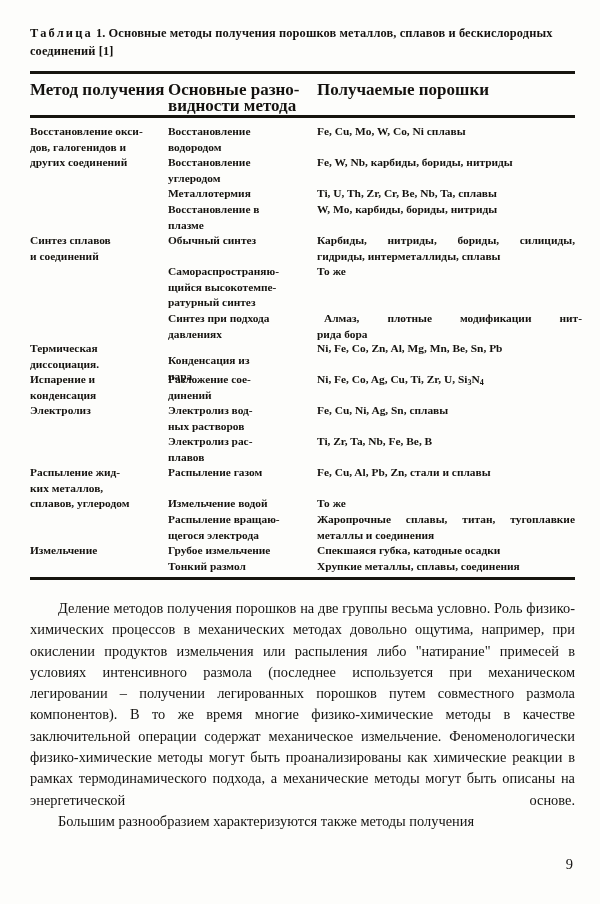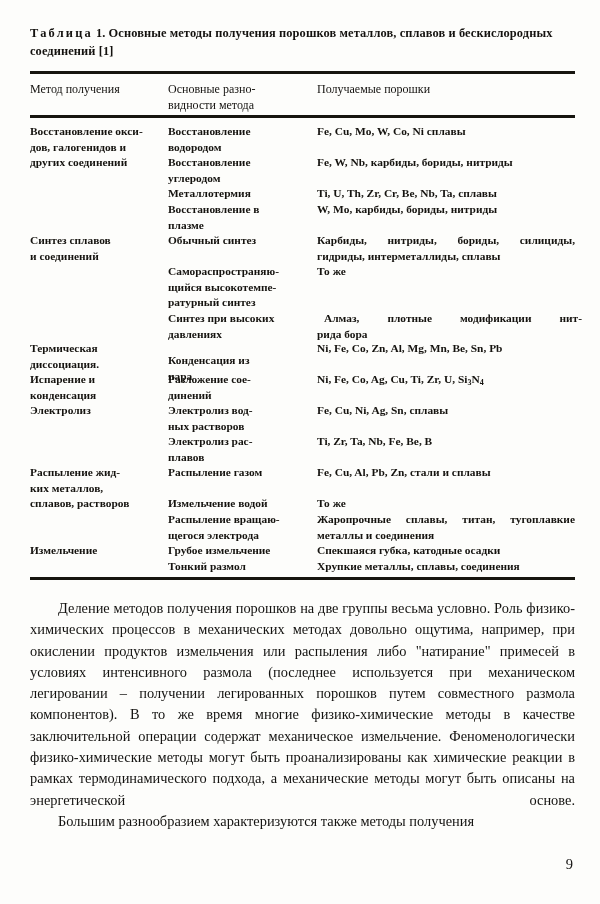--- a/index.html
+++ b/index.html
@@ -71,22 +71,22 @@
 
   .col {
     position: absolute;
     top: 0;
   }
   .c1 { left: 0px;   width: 136px; }
   .c2 { left: 138px; width: 146px; }
   .c3 { left: 287px; width: 258px; }
 
   .hcell {
-    font-weight: 400;
-    font-size: 12px;
+    font-weight: 700;
+    font-size: 17px;
     line-height: 15.5px;
     color: #14120f;
   }
 
   
   .cell {
     position: absolute;
     font-weight: 700;
     font-size: 11.4px;
     line-height: 15.6px;
@@ -163,36 +163,36 @@
 других соединений</div>
         <div class="cell" style="top: 109px; width: 136px;">Синтез сплавов
 и соединений</div>
         <div class="cell" style="top: 217px; width: 136px;">Термическая
 диссоциация.</div>
         <div class="cell" style="top: 248px; width: 136px;">Испарение и
 конденсация</div>
         <div class="cell" style="top: 279px; width: 136px;">Электролиз</div>
         <div class="cell" style="top: 341px; width: 136px;">Распыление жид-
 ких металлов,
-сплавов, растворов</div>
+сплавов, углеродом</div>
         <div class="cell" style="top: 419px; width: 136px;">Измельчение</div>
       </div>
     <div class="col c2" id="col2-host">
         <div class="cell" style="top: 0px; width: 146px;">Восстановление
 водородом</div>
         <div class="cell" style="top: 31px; width: 146px;">Восстановление
 углеродом</div>
         <div class="cell" style="top: 62px; width: 146px;">Металлотермия</div>
         <div class="cell" style="top: 78px; width: 146px;">Восстановление в
 плазме</div>
         <div class="cell" style="top: 109px; width: 146px;">Обычный синтез</div>
         <div class="cell" style="top: 140px; width: 146px;">Самораспространяю-
 щийся высокотемпе-
 ратурный синтез</div>
-        <div class="cell" style="top: 187px; width: 146px;">Синтез при высоких
+        <div class="cell" style="top: 187px; width: 146px;">Синтез при подхода
 давлениях</div>
         <div class="cell" style="top: 217px; width: 146px; margin-top: 12px;">Конденсация из
 пара</div>
         <div class="cell" style="top: 248px; width: 146px;">Разложение сое-
 динений</div>
         <div class="cell" style="top: 279px; width: 146px;">Электролиз вод-
 ных растворов</div>
         <div class="cell" style="top: 310px; width: 146px;">Электролиз рас-
 плавов</div>
         <div class="cell" style="top: 341px; width: 146px;">Распыление газом</div>

